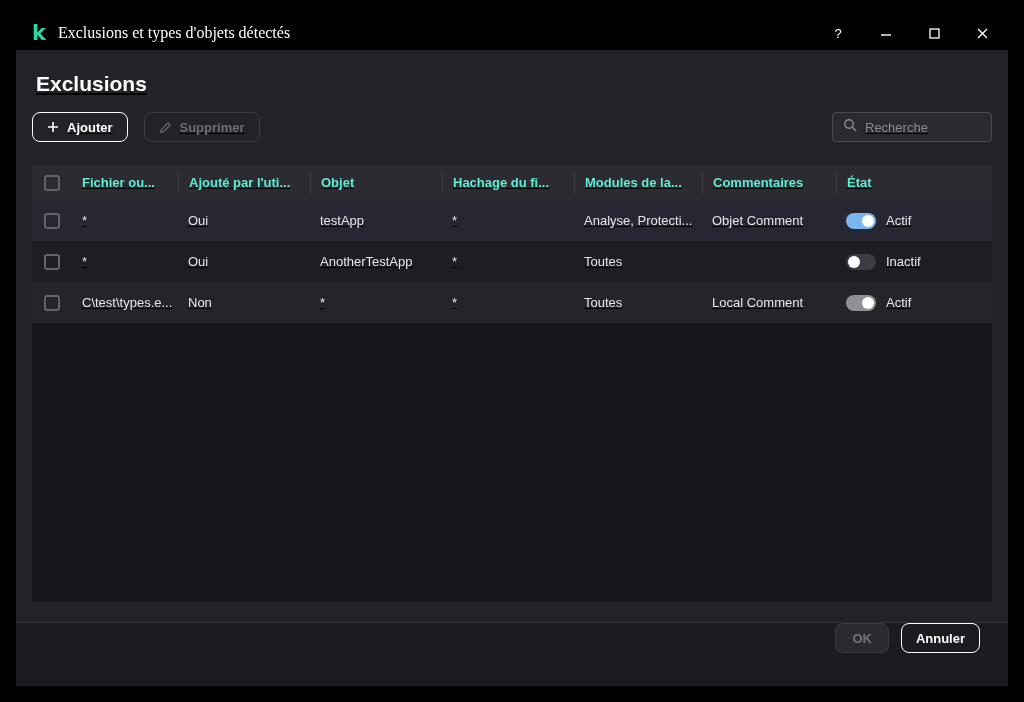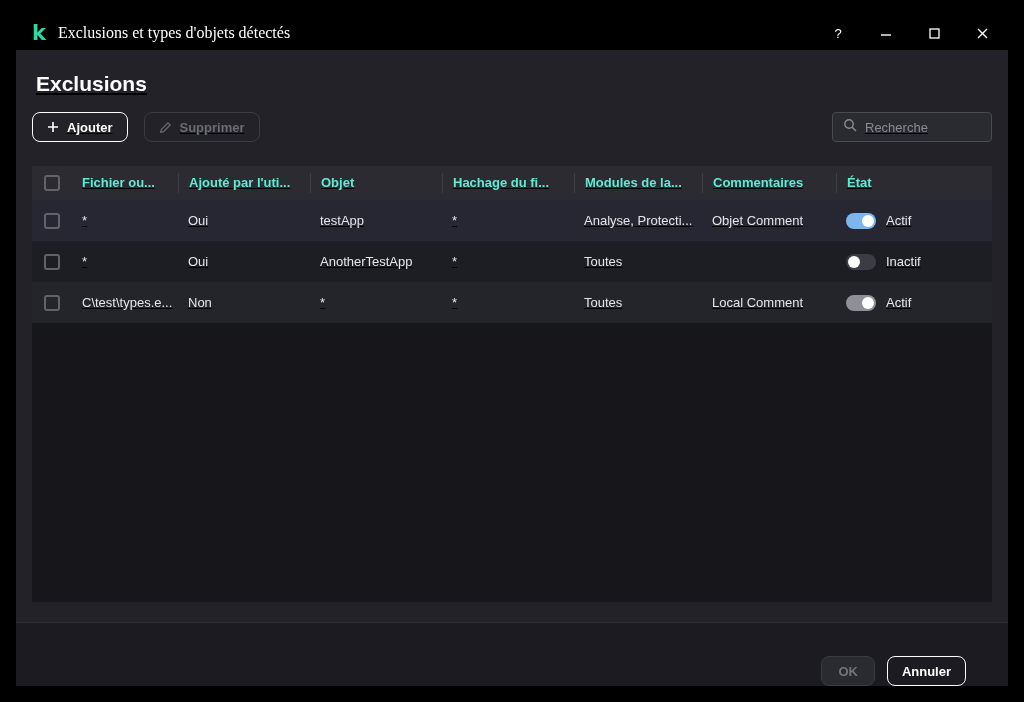--- a/index.html
+++ b/index.html
@@ -193,24 +193,24 @@
   .toggle.on-gray .knob { right: 2px; }
   .toggle.off { background: #3c3c45; }
   .toggle.off .knob { left: 2px; }
   
   .footer {
     flex: 0 0 auto;
     height: 64px;
     background: #1b1b21;
     border-top: 1px solid #2e2e35;
     display: flex;
-    align-items: flex-end;
+    align-items: flex-start;
     justify-content: flex-end;
     gap: 12px;
-    padding: 0 42px;
+    padding: 0 28px;
   }
   .btn.ok-disabled {
     border-color: #3a3a41;
     background: #2a2a31;
     color: #73737b;
     cursor: default;
     padding: 0 16px;
   }
 </style>
 </head>

